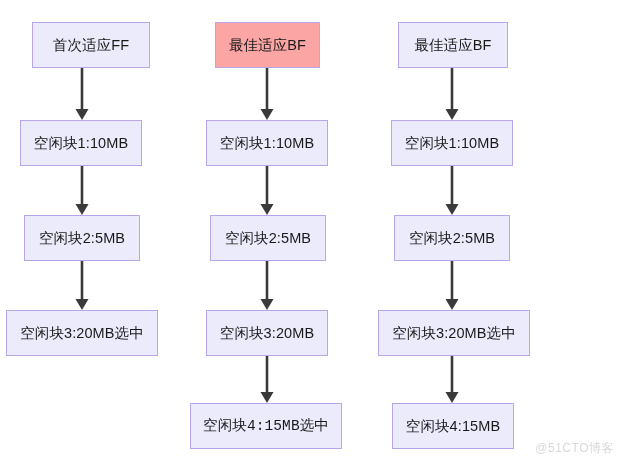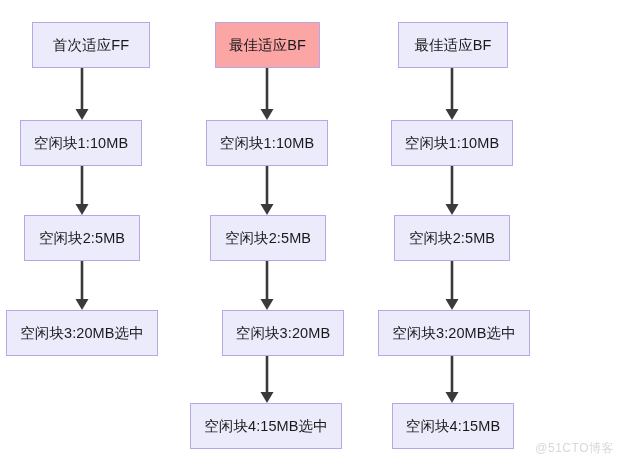--- a/index.html
+++ b/index.html
@@ -112,24 +112,24 @@
     </div>
     <div class="node" style="left: 215px; top: 22px; width: 105px; height: 46px; background: #fca5a5; border-color: rgb(185, 166, 232);">
       <span>最佳适应BF</span>
     </div>
     <div class="node" style="left: 206px; top: 120px; width: 122px; height: 46px; background: rgb(236, 235, 252); border-color: rgb(185, 166, 232);">
       <span>空闲块1:10MB</span>
     </div>
     <div class="node" style="left: 210px; top: 215px; width: 116px; height: 46px; background: rgb(236, 235, 252); border-color: rgb(185, 166, 232);">
       <span>空闲块2:5MB</span>
     </div>
-    <div class="node" style="left: 206px; top: 310px; width: 122px; height: 46px; background: rgb(236, 235, 252); border-color: rgb(185, 166, 232); margin-left: 16px;">
+    <div class="node" style="left: 206px; top: 310px; width: 122px; height: 46px; background: rgb(236, 235, 252); border-color: rgb(185, 166, 232);">
       <span>空闲块3:20MB</span>
     </div>
-    <div class="node" style="left: 190px; top: 403px; width: 152px; height: 46px; background: rgb(236, 235, 252); border-color: rgb(185, 166, 232);">
+    <div class="node" style="left: 190px; top: 403px; width: 152px; height: 46px; background: rgb(236, 235, 252); border-color: rgb(185, 166, 232); font-family: Liberation Mono, monospace;">
       <span>空闲块4:15MB选中</span>
     </div>
     <div class="edge" style="left: 439px; top: 68px; width: 26px; height: 52px;">
       <svg width="26" height="52">
         <line x1="13" y1="0" x2="13" y2="42" stroke="#3a3a3a" stroke-width="2.6"></line>
         <polygon points="6.5,41 19.5,41 13,52" fill="#3a3a3a"></polygon>
       </svg>
     </div>
     <div class="edge" style="left: 439px; top: 166px; width: 26px; height: 49px;">
       <svg width="26" height="49">

